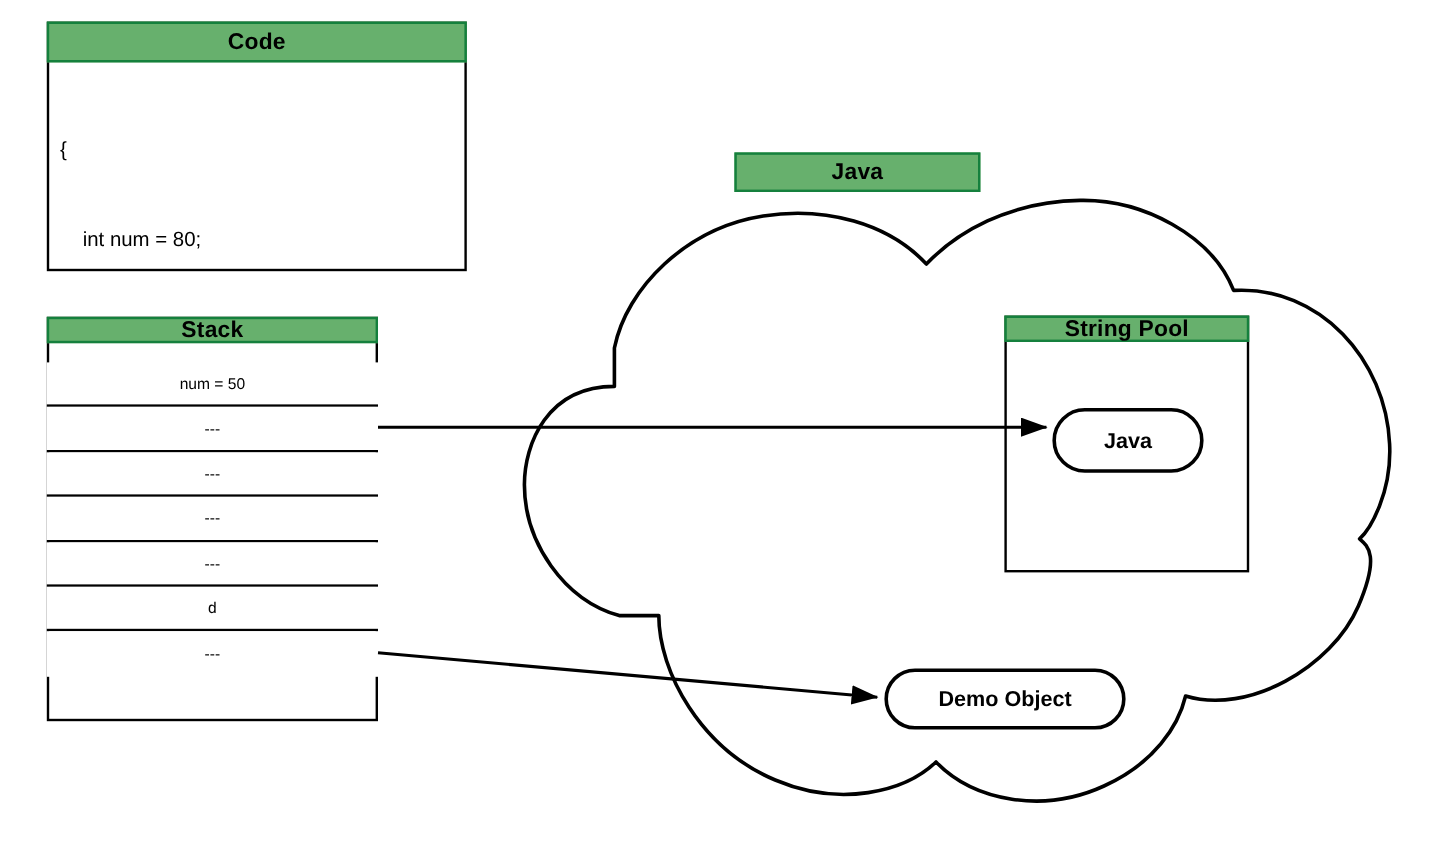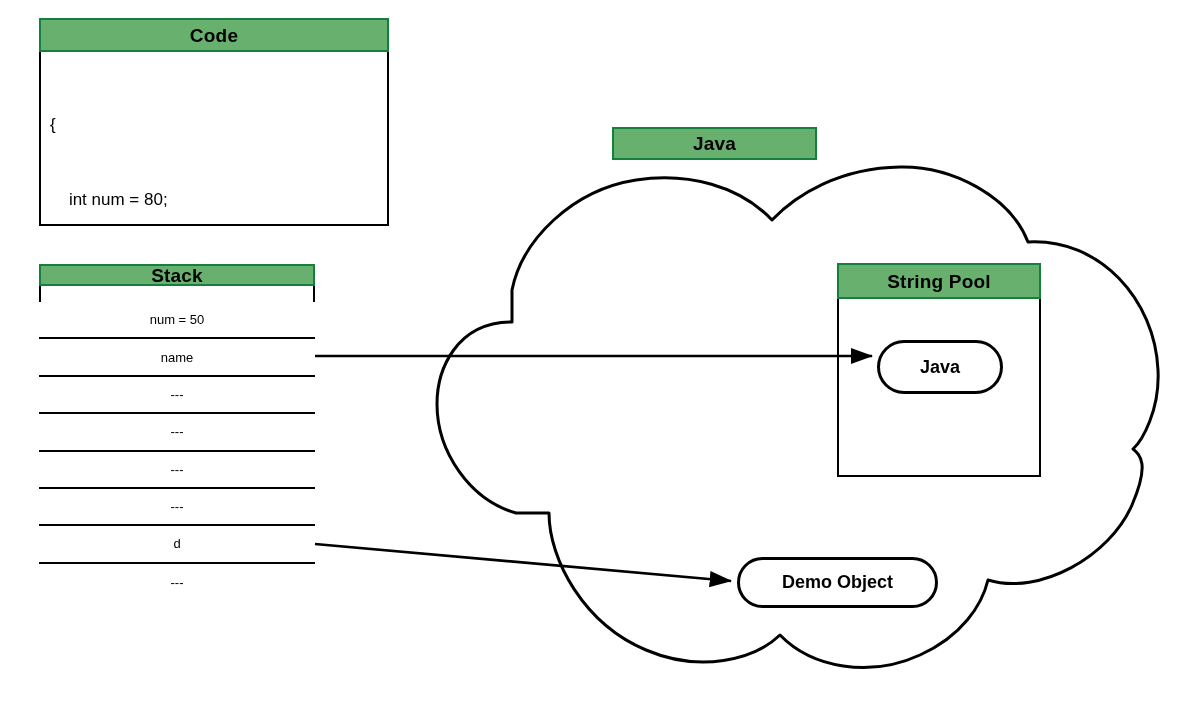--- a/index.html
+++ b/index.html
@@ -126,21 +126,21 @@
   #stringpool-box {
     left: 837px;
     top: 263px;
     width: 204px;
     height: 214px;
   }
   #stringpool-header {
     left: 837px;
     top: 263px;
     width: 204px;
-    height: 36px;
+    height: 22px;
   }
 
   
   .pill {
     position: absolute;
     box-sizing: border-box;
     background: #ffffff;
     border: 3px solid #000000;
     border-radius: 30px;
     display: flex;
@@ -210,21 +210,20 @@
     <div class="code-line">    Demo d = new Demo();</div>
     <div class="code-line">}</div>
   </div>
 
   <div class="box" id="stack-box"></div>
   <div class="hdr" id="stack-header">
     <span>Stack</span>
   </div>
   <div id="stack-rows">
     <div class="stack-row">num = 50</div>
-    <div class="stack-row">name</div>
     <div class="stack-row">---</div>
     <div class="stack-row">---</div>
     <div class="stack-row">---</div>
     <div class="stack-row">---</div>
     <div class="stack-row">d</div>
     <div class="stack-row">---</div>
   </div>
 
   <div class="hdr" id="heap-label">
     <span>Java</span>

